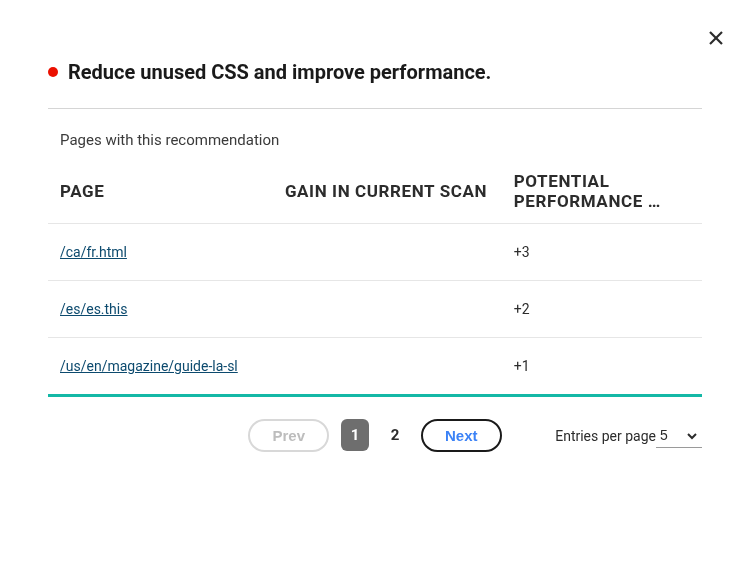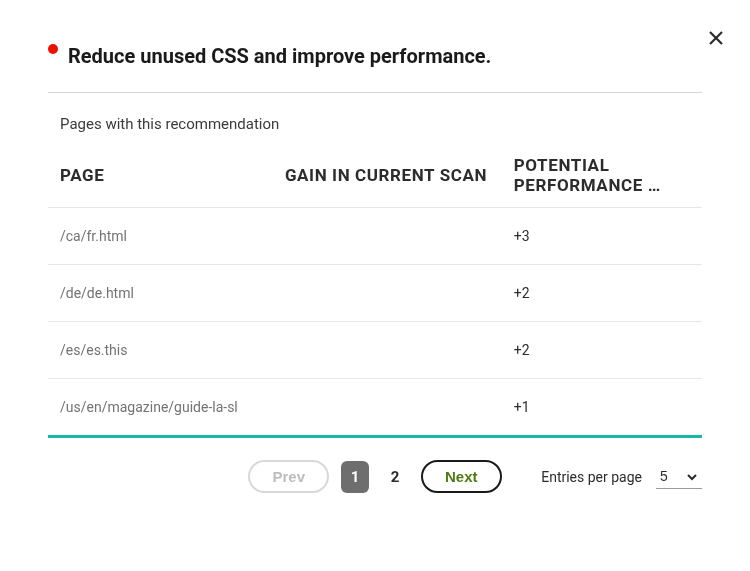--- a/index.html
+++ b/index.html
@@ -28,22 +28,23 @@
       justify-content: center;
     }
     .close-btn svg {
       width: 16px;
       height: 16px;
       stroke: #2c2c2c;
       stroke-width: 2.2;
     }
     .header-row {
       display: flex;
+      align-items: center;
       gap: 10px;
-      margin-top: 20px;
+      margin-top: 36px;
       margin-bottom: 24px;
     }
     .status-dot {
       width: 10px;
       height: 10px;
       border-radius: 50%;
       background: #eb1000;
       flex-shrink: 0;
     }
     .title {
@@ -88,42 +89,43 @@
     .table tbody td {
       padding: 20px 8px;
       font-size: 14px;
       color: #2c2c2c;
       vertical-align: middle;
     }
     .table tbody td:first-child {
       padding-left: 12px;
     }
     .page-link {
-      color: #737373;
+      text-decoration: underline;
+      color: #0c4a6e;
       cursor: pointer;
     }
     .col-page { width: 35%; }
     .col-gain { width: 35%; }
     .col-potential { width: 30%; }
     .footer {
       display: flex;
       align-items: center;
       margin-top: 22px;
       position: relative;
     }
     .pagination {
       display: flex;
-      align-items: flex-end;
+      align-items: flex-start;
       gap: 12px;
       margin: 0 auto;
     }
     .pill-btn {
       border: 2px solid #1a1a1a;
       background: #fff;
-      color: #4d7c0f;
+      color: #3b82f6;
       border-radius: 20px;
       padding: 6px 22px;
       font-size: 15px;
       font-weight: 700;
       cursor: pointer;
     }
     .pill-btn.disabled {
       border-color: #d8d8d8;
       color: #bdbdbd;
       cursor: default;
@@ -143,21 +145,20 @@
     }
     .page-num.active {
       background: #6e6e6e;
       color: #fff;
     }
     .entries {
       position: absolute;
       right: 0;
       display: flex;
       align-items: center;
-      gap: 14px;
     }
     .entries-label {
       font-size: 14px;
       color: #2c2c2c;
     }
     .entries-select {
       border: none;
       border-bottom: 1px solid #9a9a9a;
       font-size: 14px;
       padding: 4px 34px 4px 4px;
@@ -208,25 +209,20 @@
       <th class="col-page">PAGE</th>
       <th class="col-gain">GAIN IN CURRENT SCAN</th>
       <th class="col-potential">POTENTIAL PERFORMANCE …</th>
     </tr>
   </thead>
   <tbody>
     <tr>
       <td><span class="page-link">/ca/fr.html</span></td>
       <td></td>
       <td>+3</td>
-    </tr>
-    <tr>
-      <td><span class="page-link">/de/de.html</span></td>
-      <td></td>
-      <td>+2</td>
     </tr>
     <tr>
       <td><span class="page-link">/es/es.this</span></td>
       <td></td>
       <td>+2</td>
     </tr>
     <tr>
       <td><span class="page-link">/us/en/magazine/guide-la-sl</span></td>
       <td></td>
       <td>+1</td>

